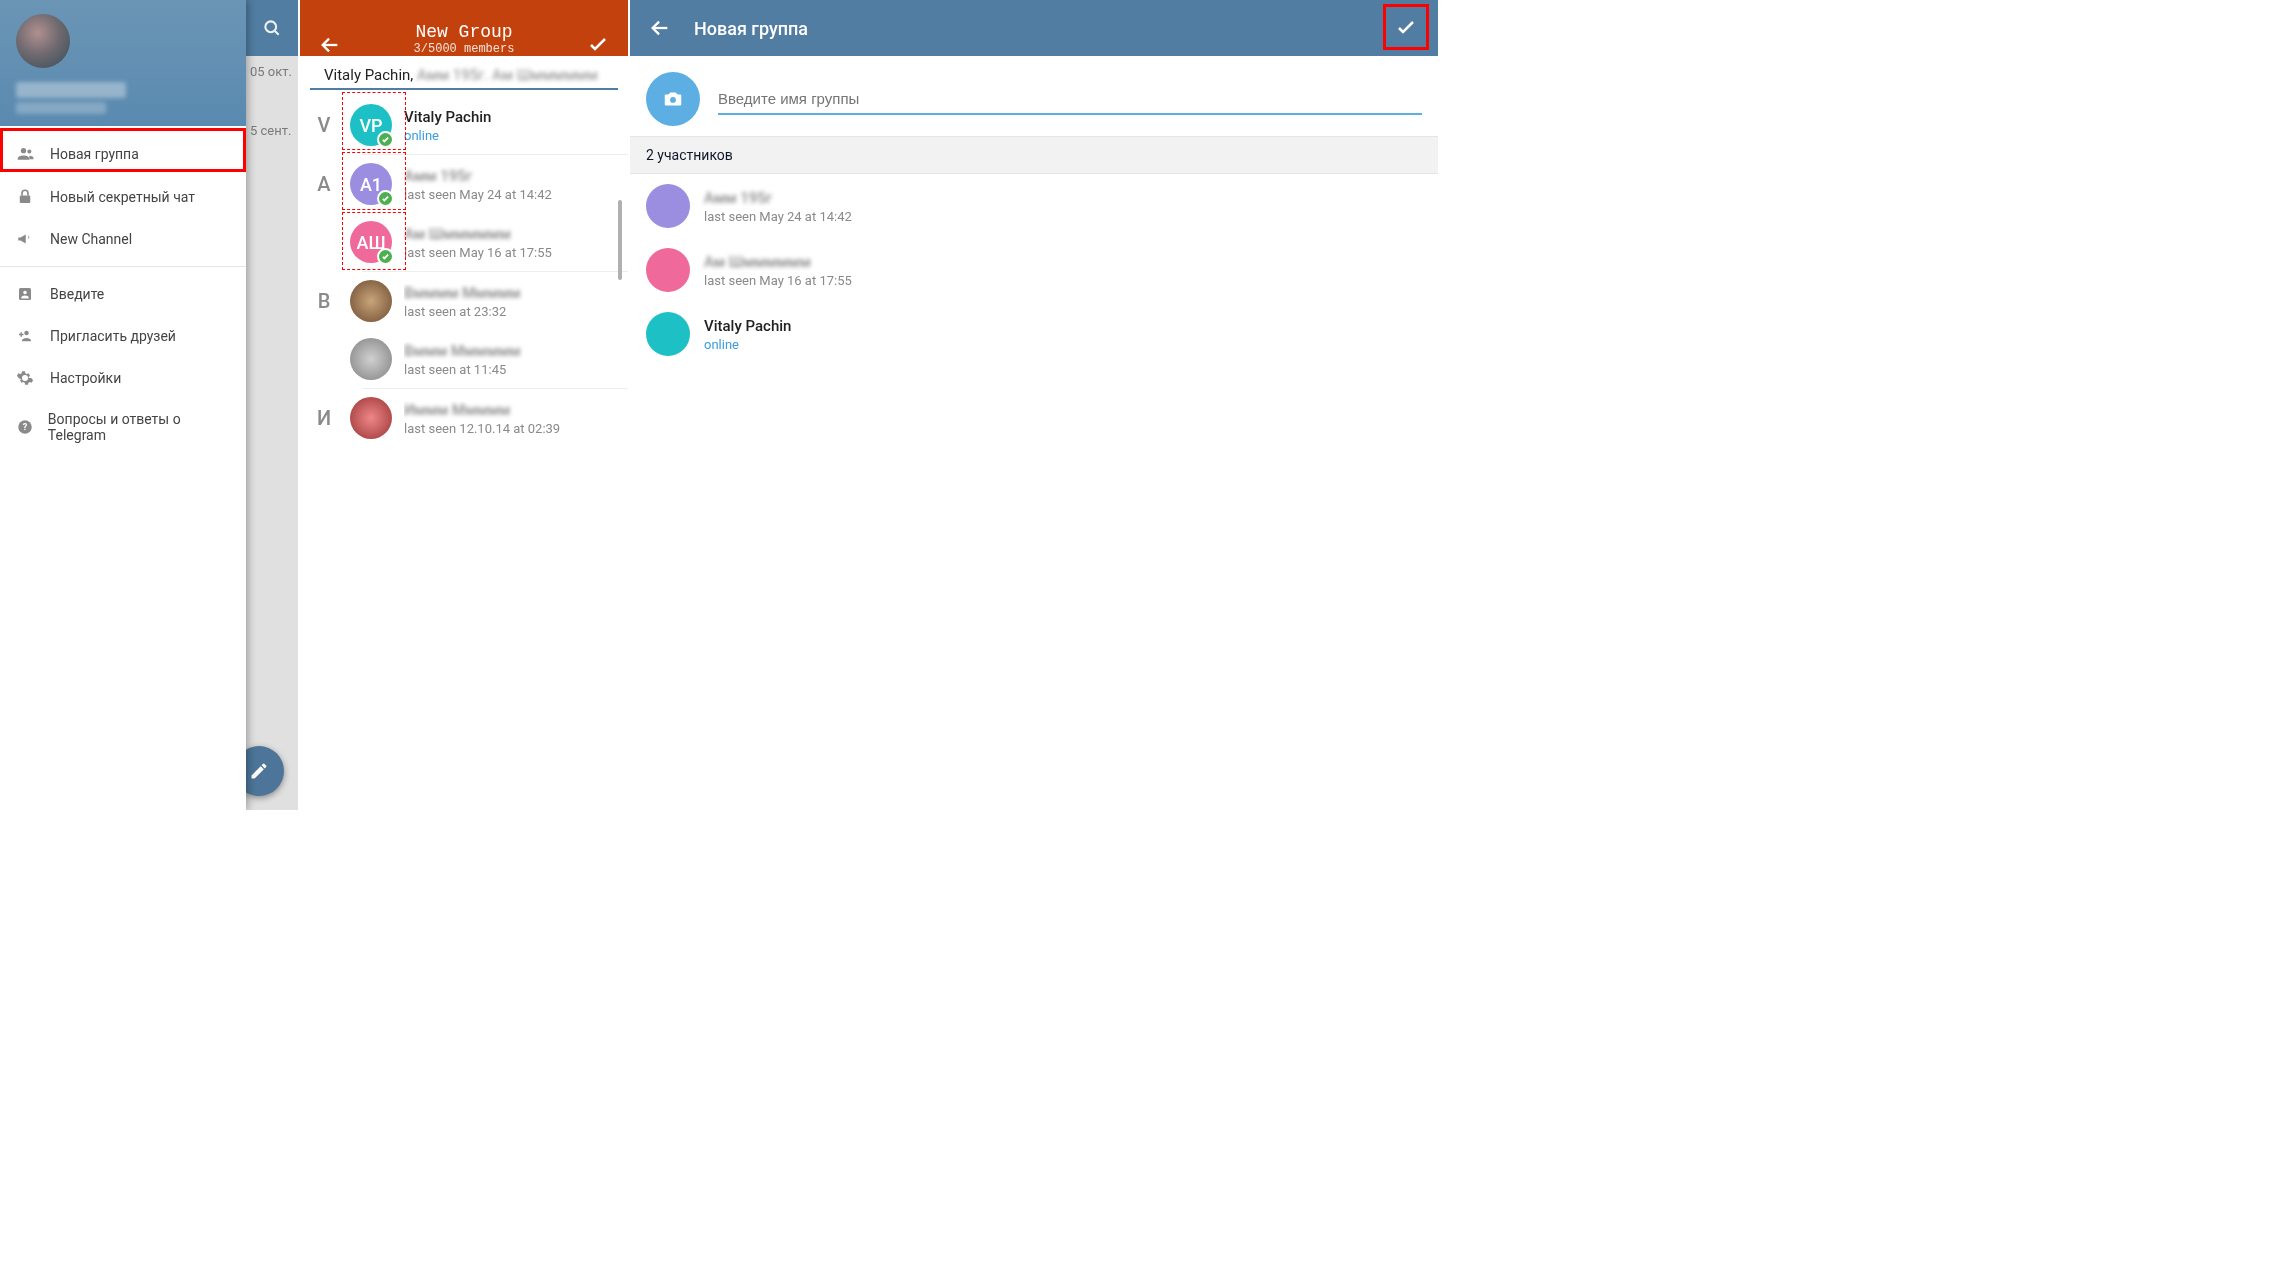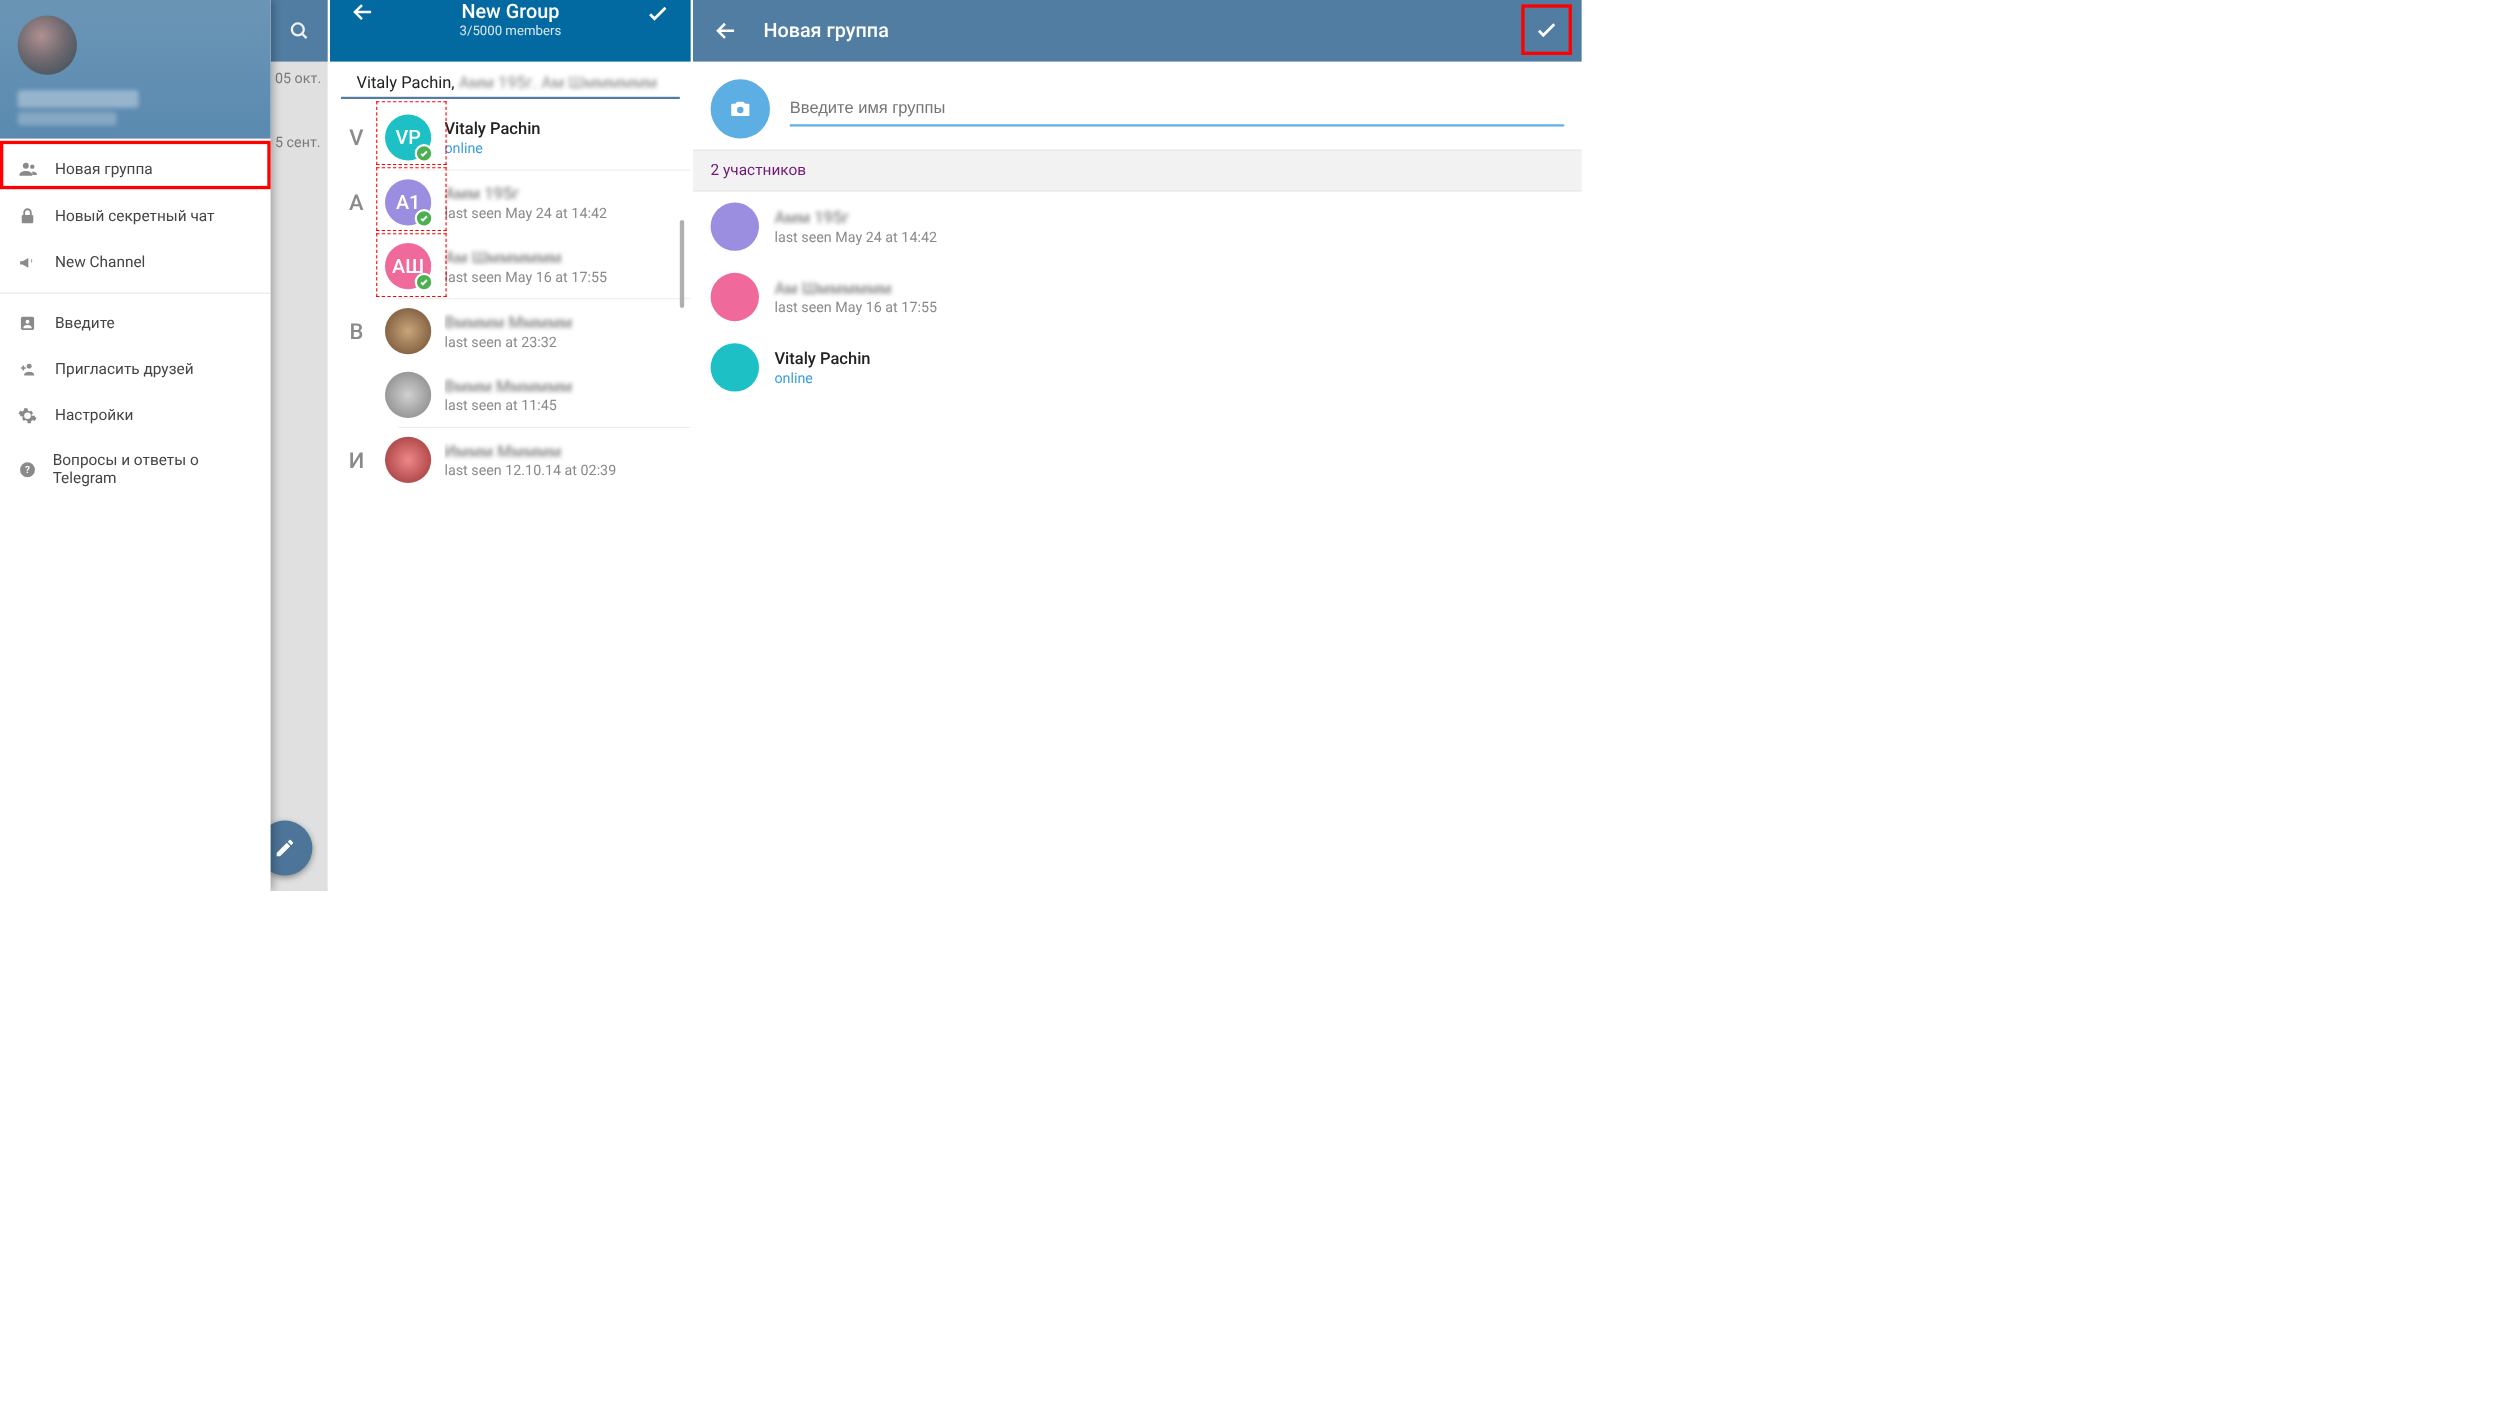--- a/index.html
+++ b/index.html
@@ -80,22 +80,22 @@
     position:absolute; right:14px; bottom:14px;
     width:50px;height:50px;border-radius:50%;
     background:#4c7599; color:#fff;
     display:flex;align-items:center;justify-content:center;
     box-shadow:0 2px 6px rgba(0,0,0,0.4);
   }
 
   
   .panel2 { width: 330px; }
   .p2-header {
-    height:56px; background:#0369a1; color:#fff;
-    display:flex; align-items:flex-start; padding:0 12px;
+    height:56px; background:#c2410c; color:#fff;
+    display:flex; align-items:flex-end; padding:0 12px;font-family:Liberation Mono, monospace;
   }
   .p2-back, .p2-check { width:36px; display:flex; align-items:center; justify-content:center; }
   .p2-title { flex:1; text-align:center; }
   .p2-title .t1 { font-size:18px; font-weight:500; }
   .p2-title .t2 { font-size:12px; opacity:0.85; }
   .p2-selected {
     padding: 10px 14px 4px; font-size:15px; color:#222;
     border-bottom:2px solid #517da2;
     margin:0 10px;
   }
@@ -163,21 +163,21 @@
     color:#fff;
   }
   .p3-input {
     flex:1; margin-left:18px;
     border:none; border-bottom:2px solid #5caee3;
     padding:6px 0; font-size:15px; color:#888;
     outline:none;
   }
   .p3-section {
     background:#f2f2f2; padding:10px 16px;
-    font-size:14px; color:#701a75;
+    font-size:14px; color:#0f172a;
     border-top:1px solid #e5e5e5;
     border-bottom:1px solid #e5e5e5;
   }
   .p3-row {
     display:flex; align-items:center;
     padding:10px 16px;
   }
   .p3-av {
     width:44px;height:44px;border-radius:50%;
     flex-shrink:0;

